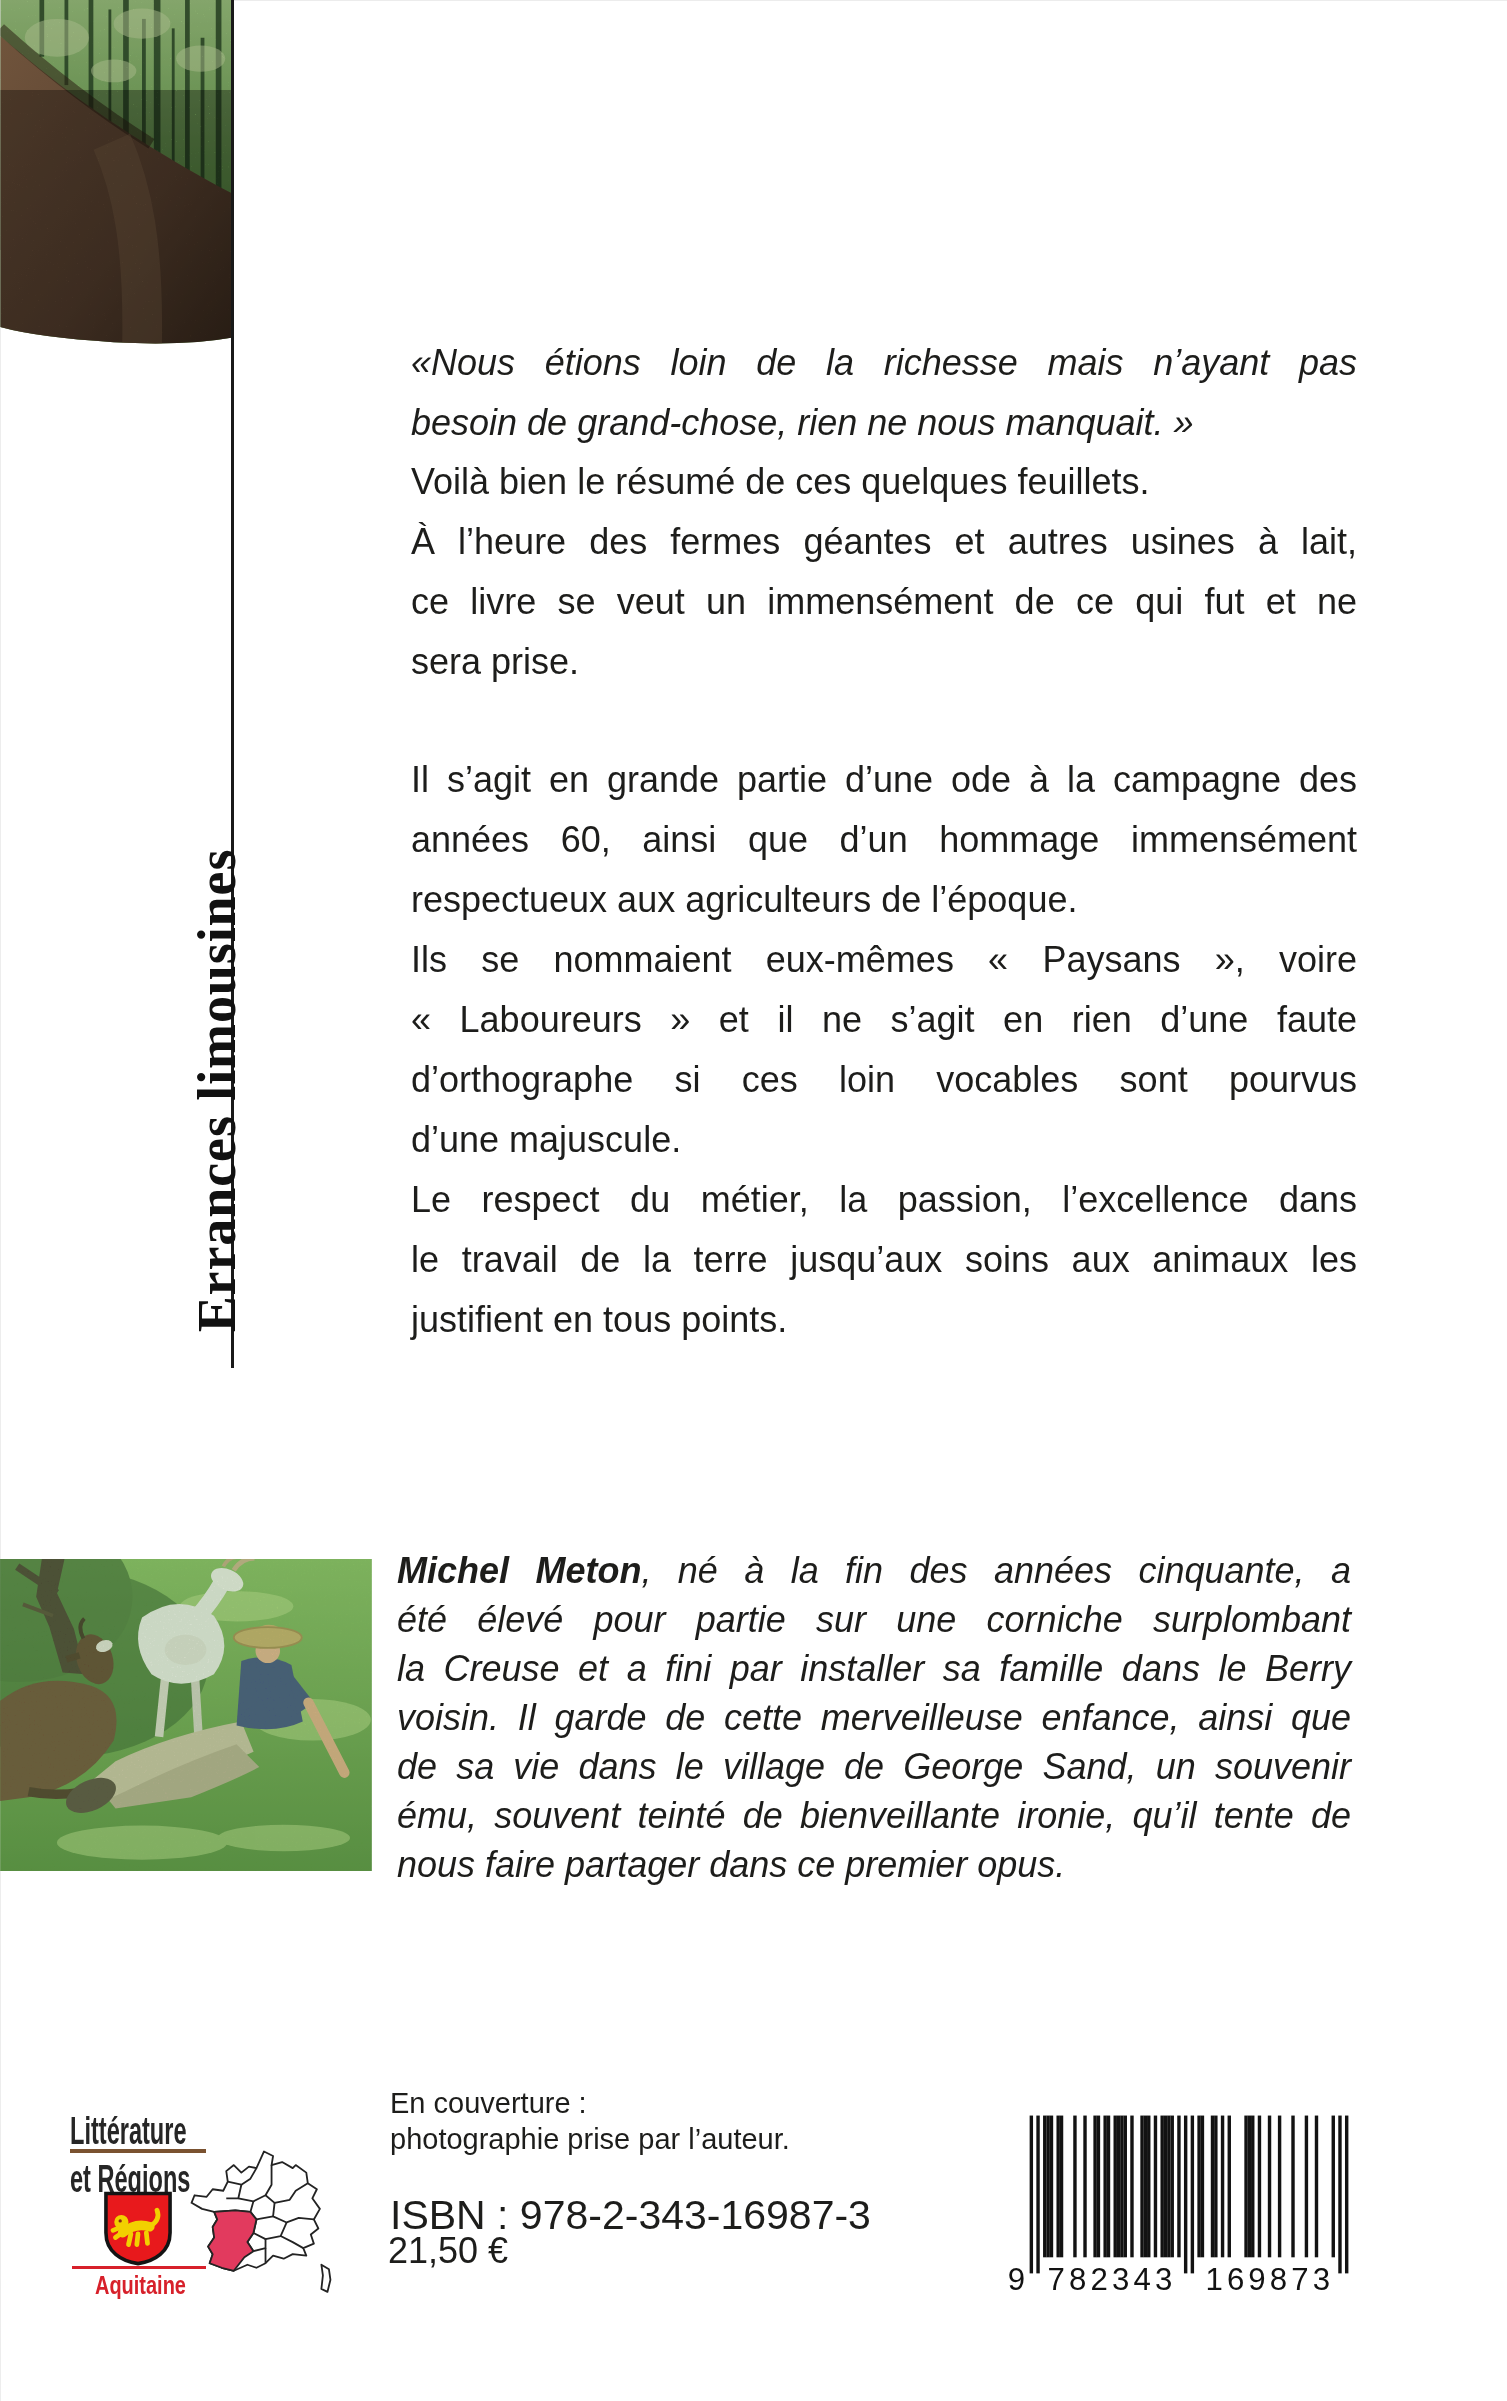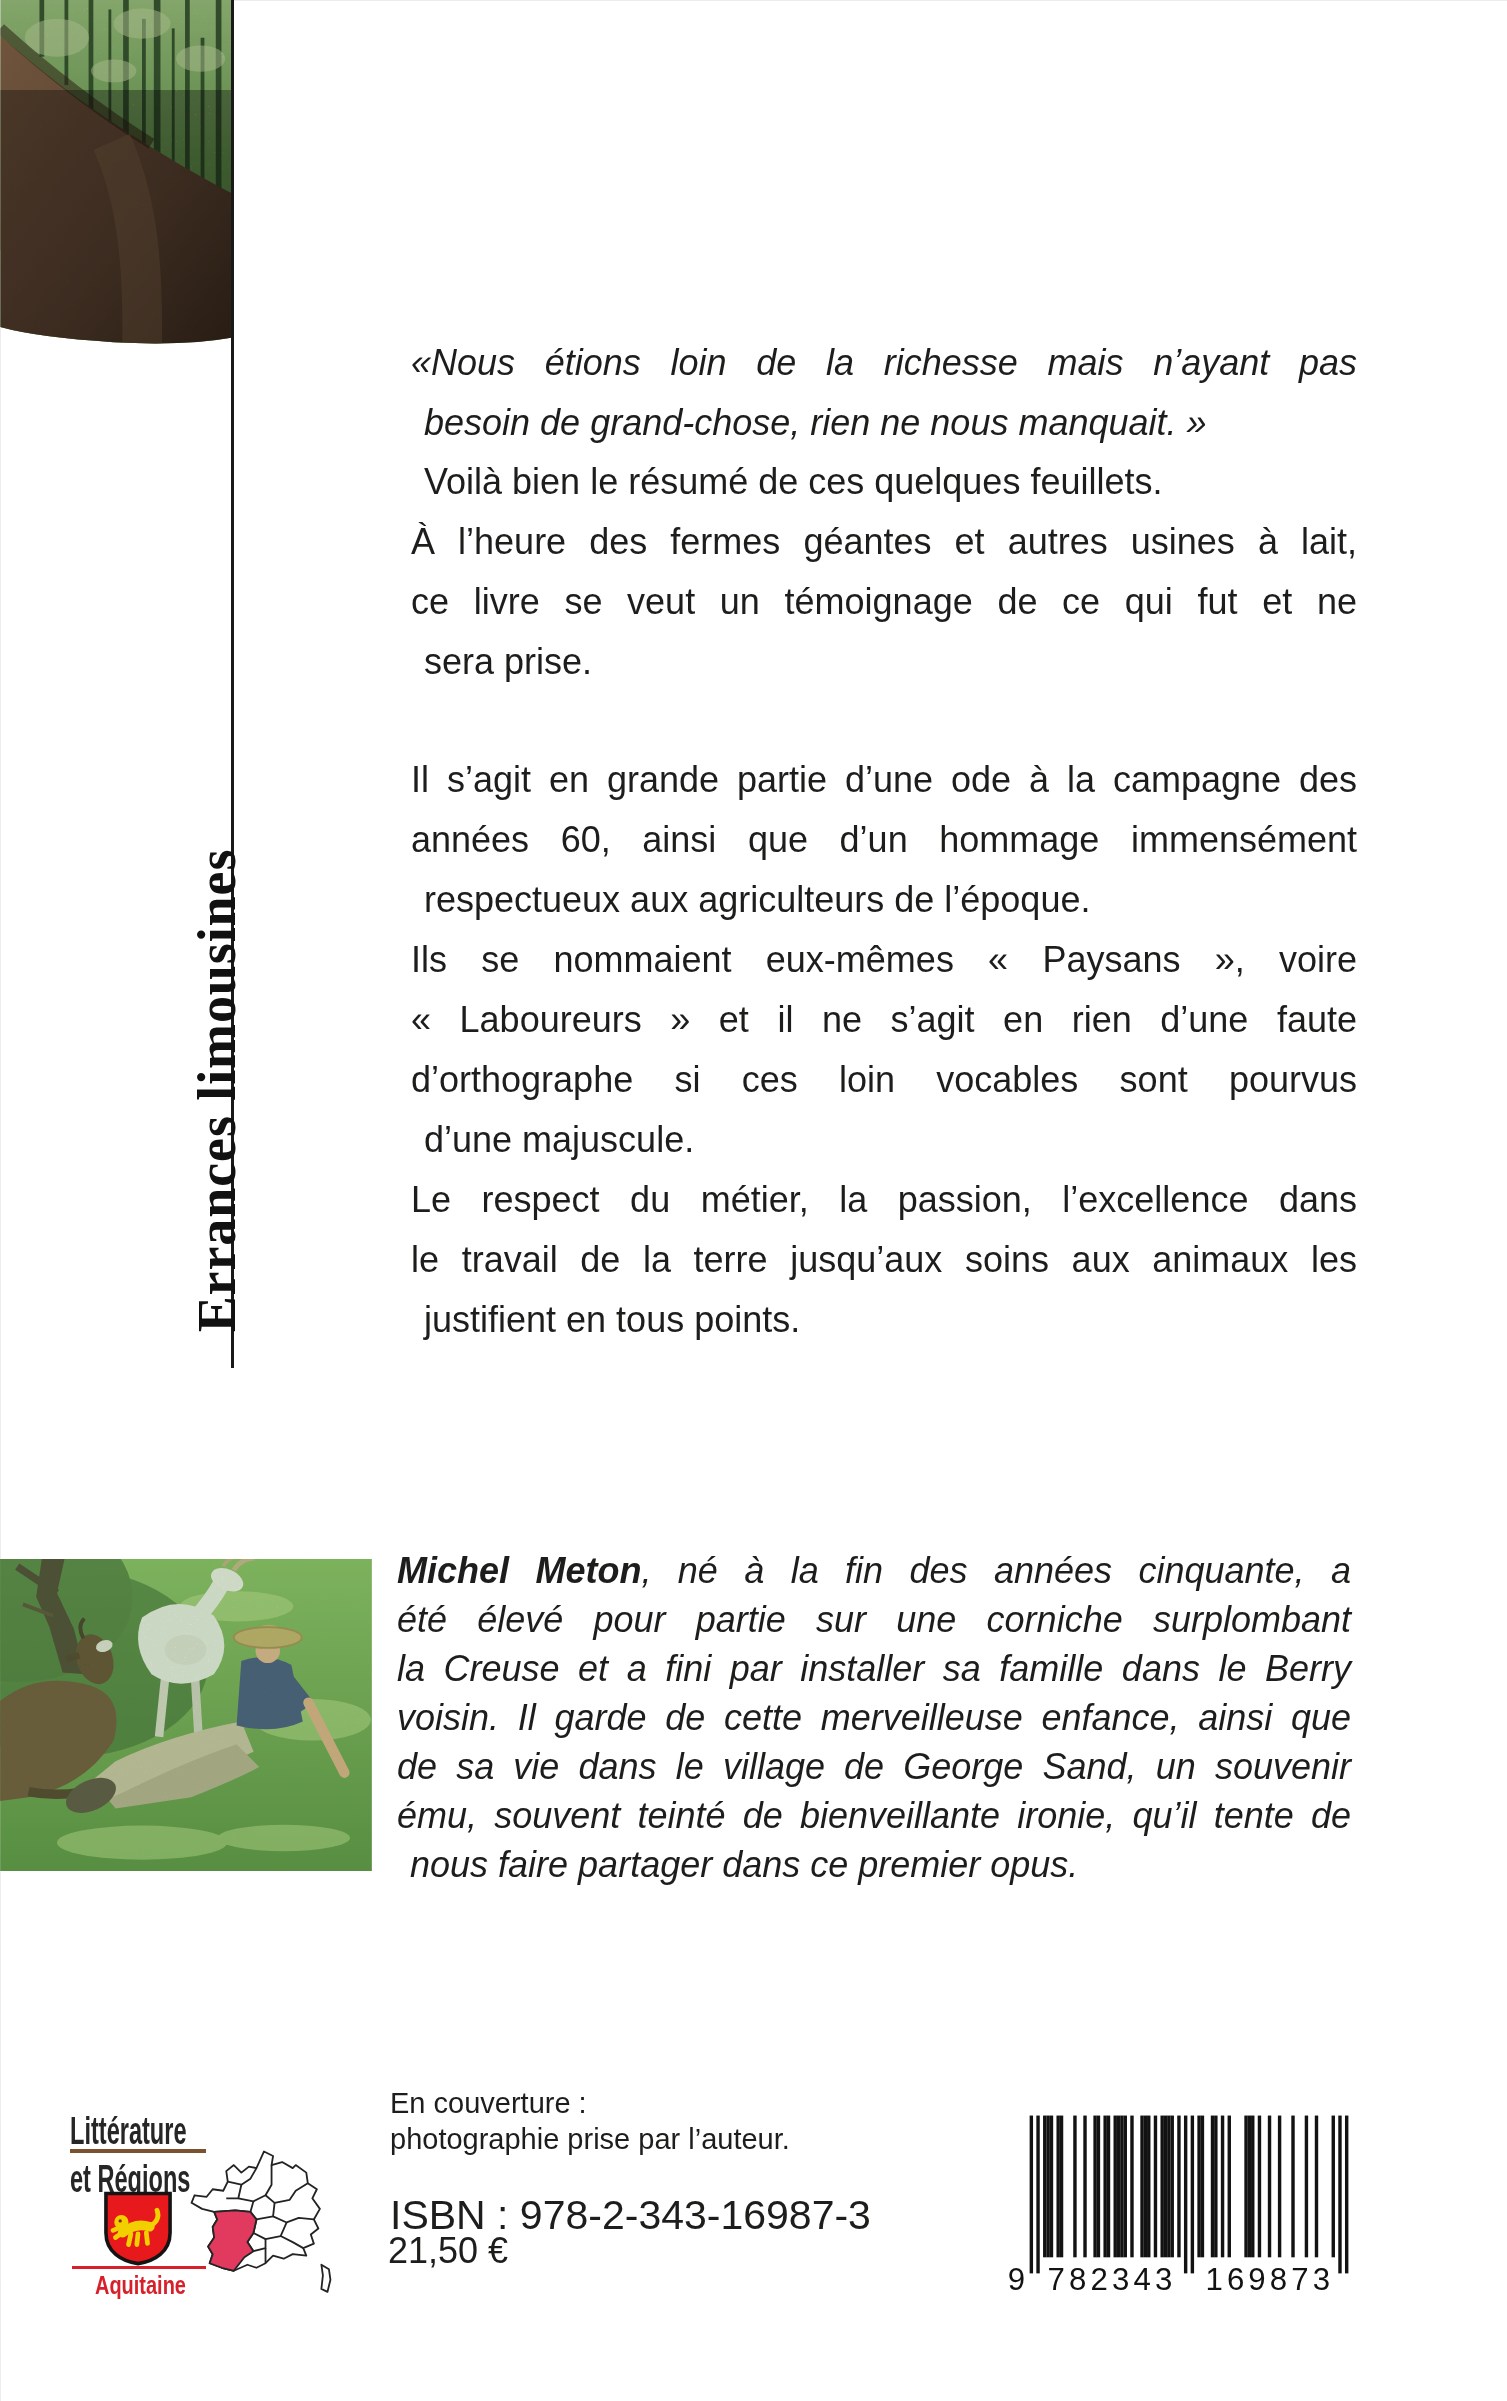--- a/index.html
+++ b/index.html
@@ -18,21 +18,21 @@
     position:absolute;left:-57px;top:1062px;width:549px;height:57px;line-height:57px;
     transform:rotate(-90deg);font-family:"Liberation Serif",serif;font-weight:bold;
     font-size:54px;text-align:center;letter-spacing:0.9px;color:#111;
   }
   
   .forest{position:absolute;left:0;top:0;}
   .authorphoto{position:absolute;left:0;top:1559px;}
   
   .col{position:absolute;left:411px;width:946px;font-size:36px;}
   .line{text-align:justify;text-align-last:justify;line-height:60px;height:60px;white-space:normal;}
-  .line.ragged{text-align-last:left;margin-left:13px;}
+  .line.ragged{text-align-last:left;}
   .italic{font-style:italic;}
   .bio-block{position:absolute;left:397px;top:1546px;width:954px;font-size:36px;font-style:italic;}
   .bioline{line-height:49px;height:49px;}
   .bold{font-weight:bold;margin-top:36px;}
   
   .logo-l1,.logo-l2{position:absolute;left:70px;font-size:38px;font-weight:bold;color:#262626;
     transform:scaleX(.62);transform-origin:left top;white-space:nowrap;}
   .logo-l1{top:2110px;}
   .logo-l2{top:2158px;}
   .logo-rule{position:absolute;height:3.8px;}
@@ -108,21 +108,21 @@
   <div class="col italic" style="top:333px">
 
   <div class="line">«Nous étions loin de la richesse mais n’ayant pas</div>
       <div class="line ragged">besoin de grand-chose, rien ne nous manquait.&nbsp;»</div>
     </div>
 
   <div class="col" style="top:452px">
 
   <div class="line ragged">Voilà bien le résumé de ces quelques feuillets.</div>
       <div class="line">À l’heure des fermes géantes et autres usines à lait,</div>
-      <div class="line">ce livre se veut un témoignage de ce qui fut et ne</div>
+      <div class="line">ce livre se veut un immensément de ce qui fut et ne</div>
       <div class="line ragged">sera prise.</div>
     </div>
 
   <div class="col" style="top:750px">
 
   <div class="line">Il s’agit en grande partie d’une ode à la campagne des</div>
       <div class="line">années 60, ainsi que d’un hommage immensément</div>
       <div class="line ragged">respectueux aux agriculteurs de l’époque.</div>
       <div class="line">Ils se nommaient eux-mêmes «&nbsp;Paysans&nbsp;», voire</div>
       <div class="line">«&nbsp;Laboureurs&nbsp;» et il ne s’agit en rien d’une faute</div>

